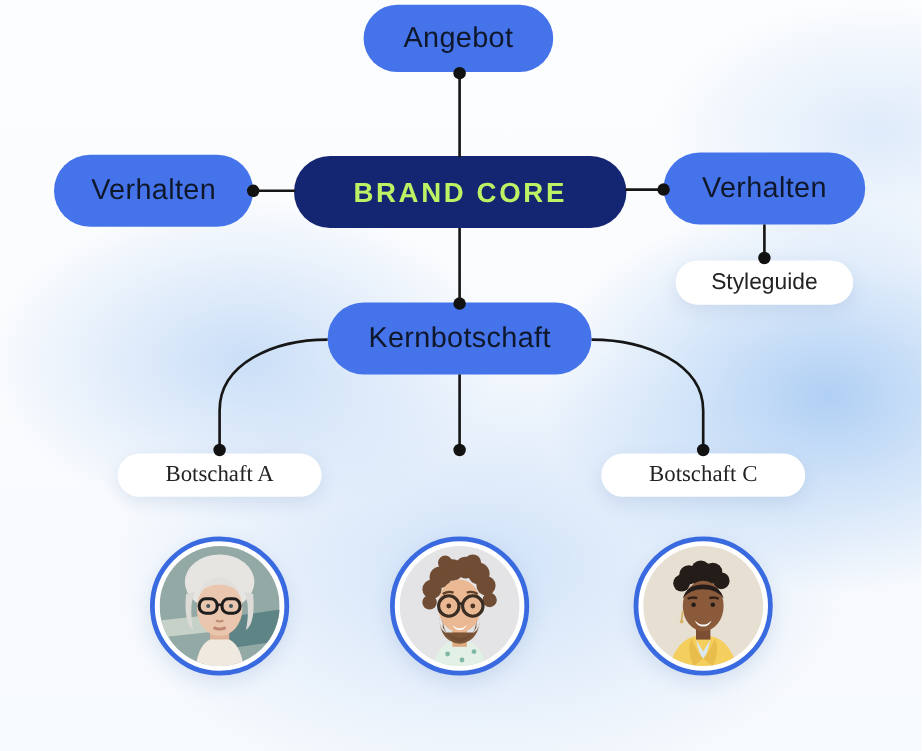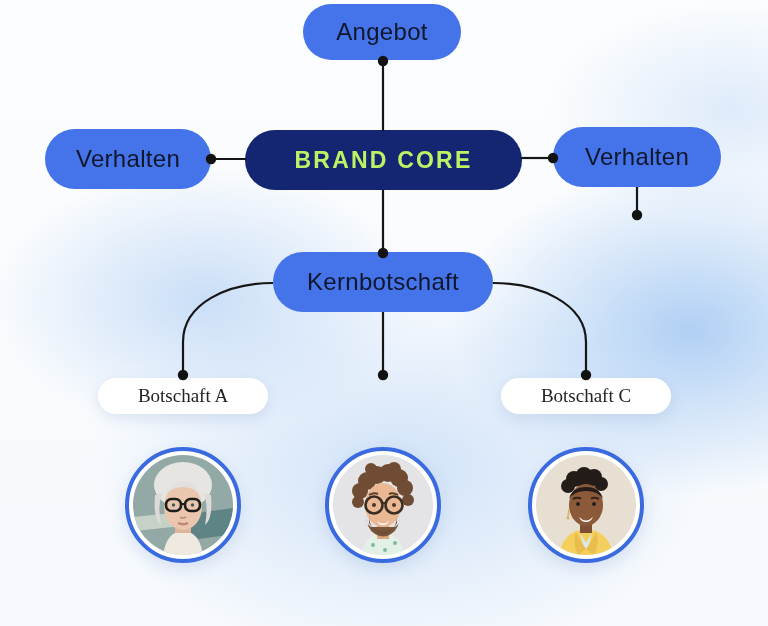--- a/index.html
+++ b/index.html
@@ -81,20 +81,23 @@
   </div>
 
   <div class="node navy n-brandcore">
     <span>BRAND CORE</span>
   </div>
 
   <div class="node blue n-aussehen">
     <span>Verhalten</span>
   </div>
 
+  <div class="node white n-styleguide">
+    <span>Styleguide</span>
+  </div>
 
   <div class="node blue n-kernbotschaft">
     <span>Kernbotschaft</span>
   </div>
 
   <div class="node white n-botschaft-a">
     <span>Botschaft A</span>
   </div>
 
 

